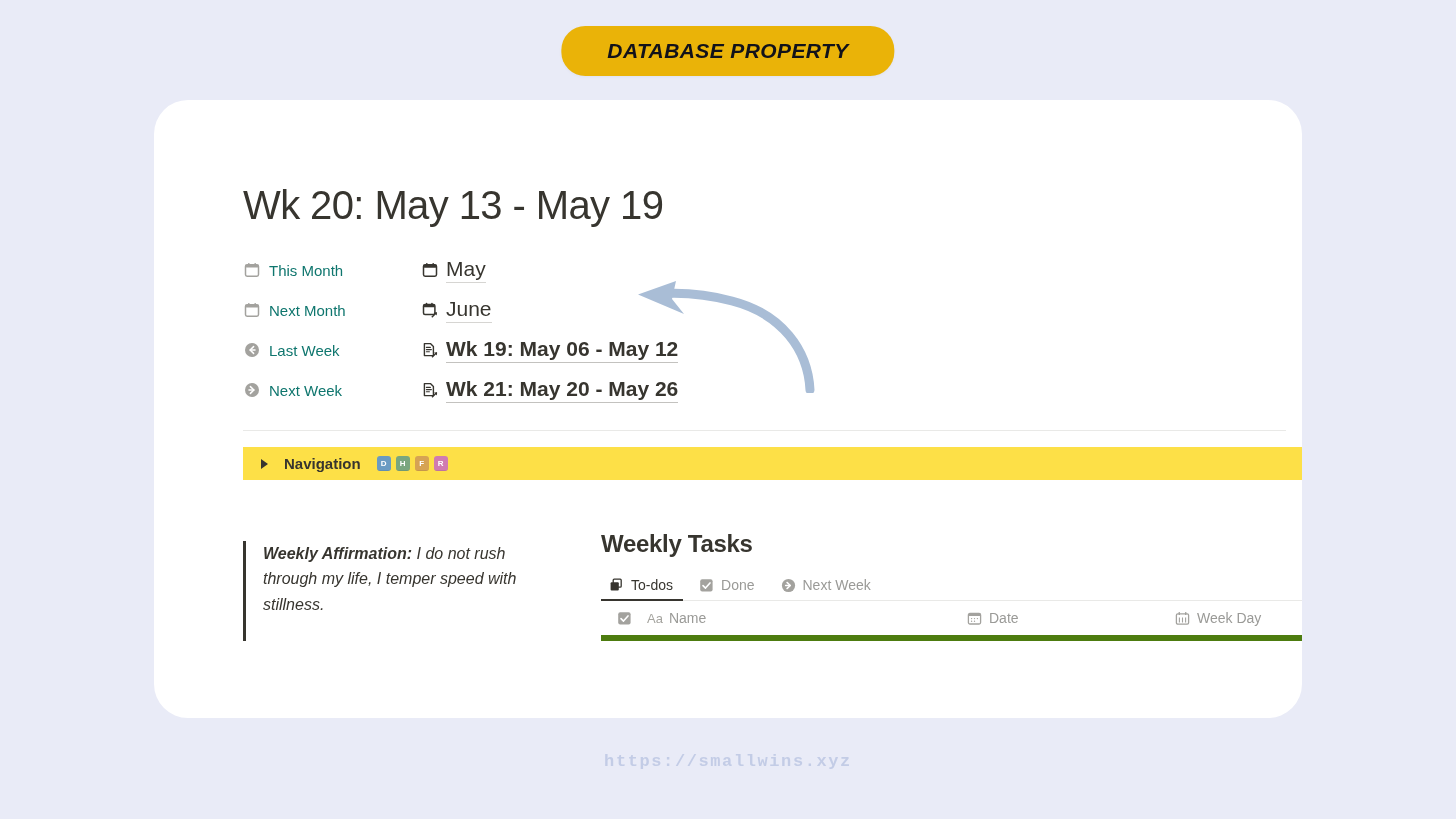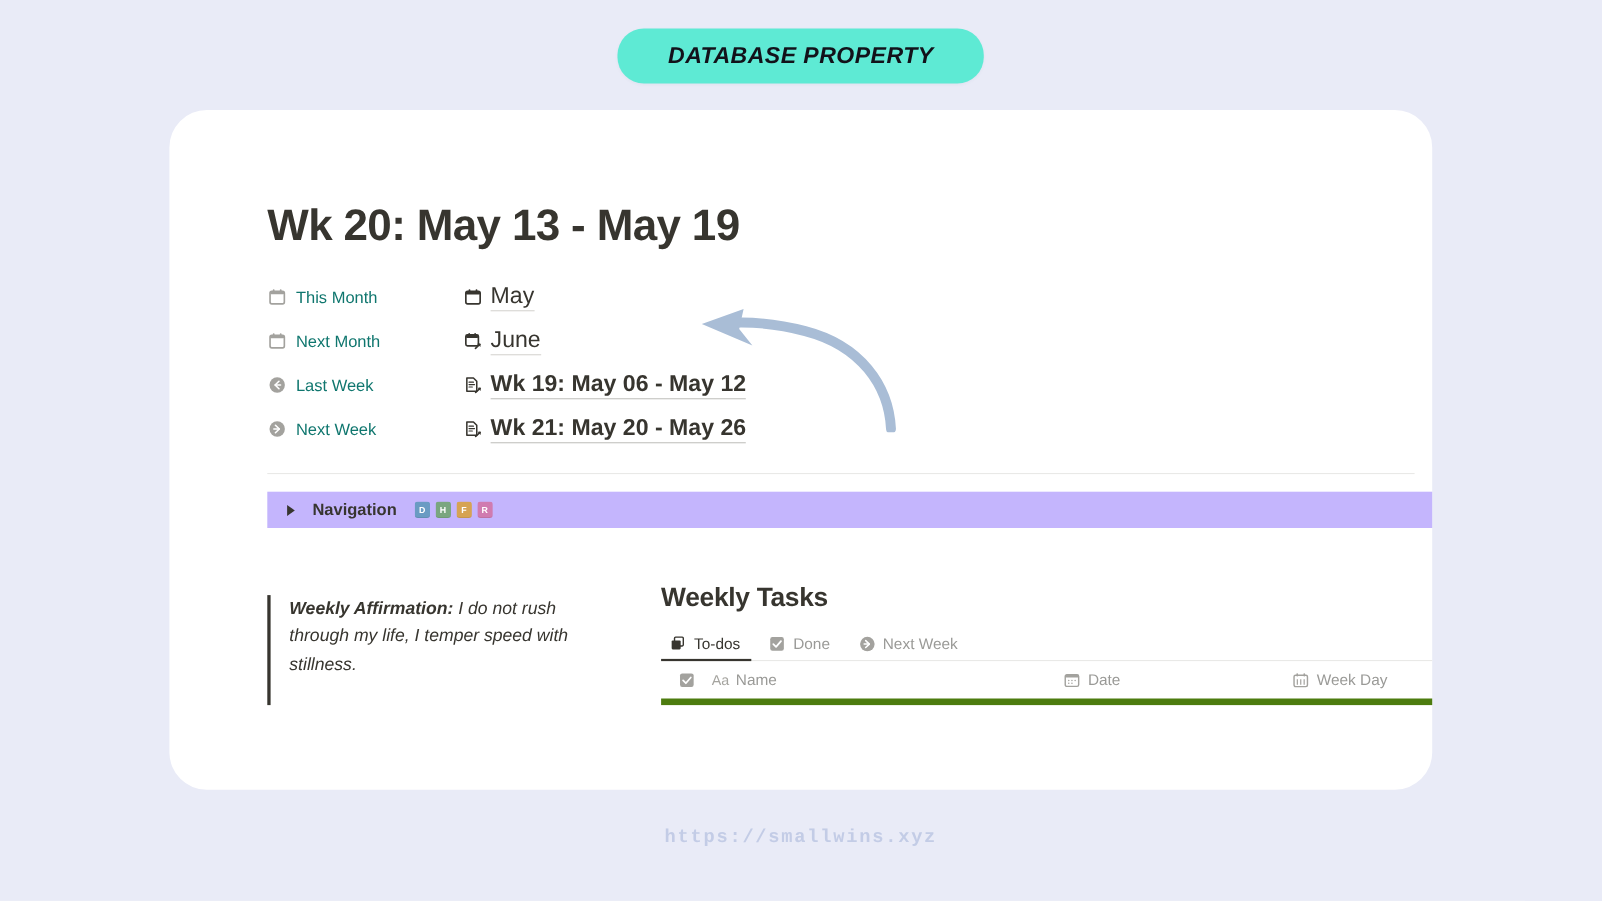--- a/index.html
+++ b/index.html
@@ -31,21 +31,21 @@
     z-index: 0;
     line-height: 1;
   }
 
   
   .top-badge {
     position: absolute;
     top: 26px;
     left: 50%;
     transform: translateX(-50%);
-    background: #5eead4;
+    background: #eab308;
     border-radius: 24px;
     padding: 13px 46px;
     z-index: 5;
     box-shadow: 0 1px 3px rgba(60, 70, 120, 0.05);
   }
   .top-badge-text {
     font-family: "Liberation Sans", sans-serif;
     font-size: 21px;
     font-weight: bold;
     font-style: italic;
@@ -72,21 +72,21 @@
     left: 89px;
     top: 0;
     width: 1044px;
   }
 
   
   .page-title {
     margin: 0;
     padding-top: 82px;
     font-size: 40px;
-    font-weight: bold;
+    font-weight: normal;
     color: #37352f;
     letter-spacing: -0.6px;
     line-height: 1.15;
   }
 
   
   .props {
     margin-top: 22px;
   }
   .prop-row {
@@ -160,21 +160,21 @@
     height: 1px;
     background: #e9e9e7;
     margin-top: 20px;
     width: 1043px;
   }
 
   
   .nav-block {
     margin-top: 16px;
     height: 33px;
-    background: #c4b5fd;
+    background: #fde047;
     display: flex;
     align-items: center;
     width: 1203px;
   }
   .nav-caret {
     width: 18px;
     margin-left: 13px;
     margin-right: 10px;
     display: flex;
     align-items: center;

